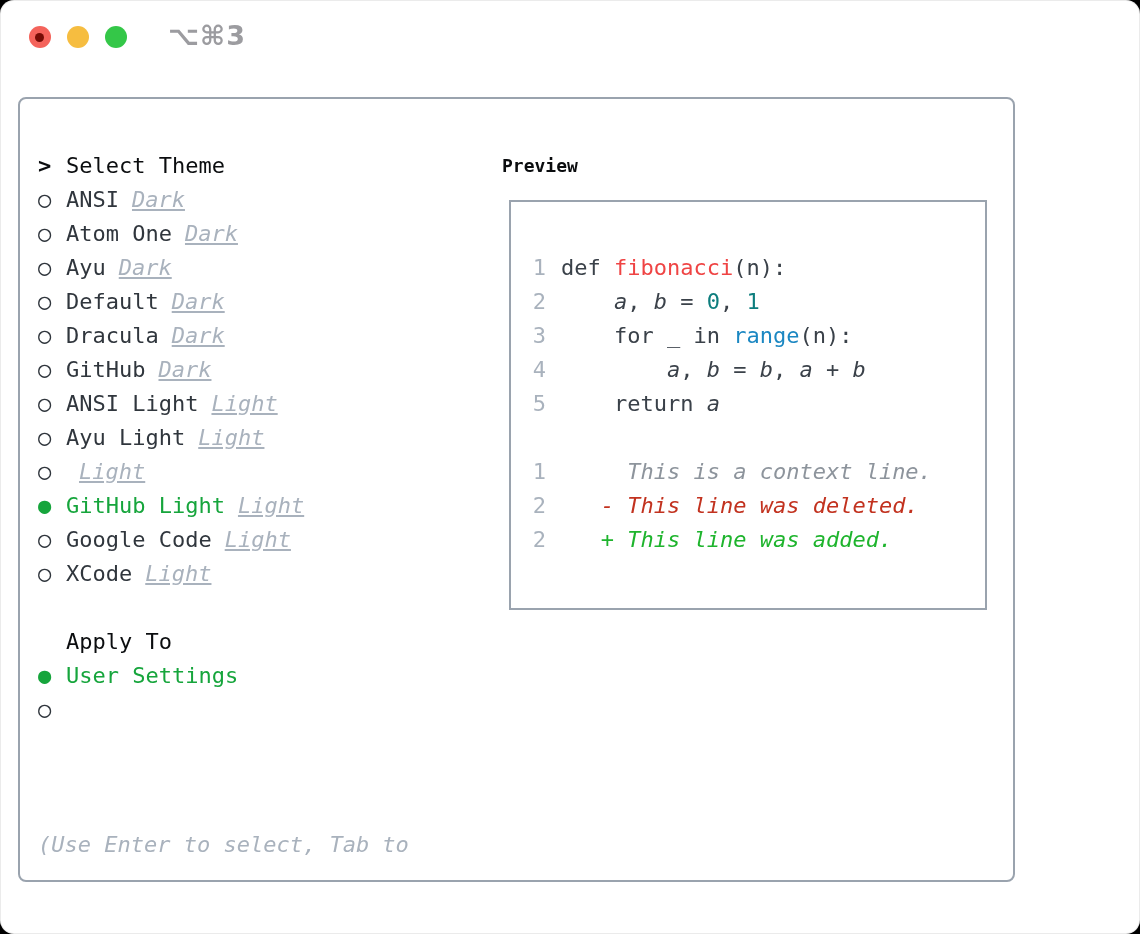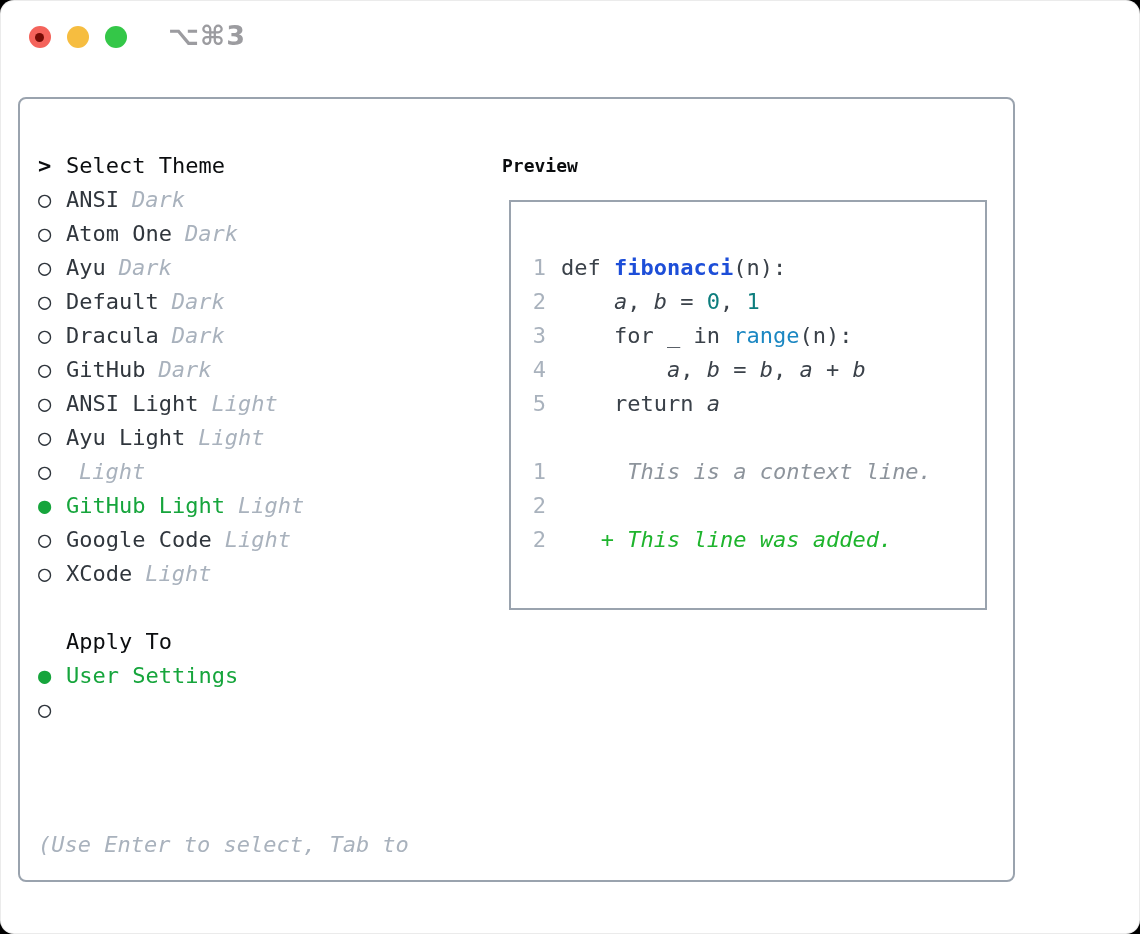--- a/index.html
+++ b/index.html
@@ -20,34 +20,34 @@
   .panel{position:absolute;left:18px;top:97px;width:993px;height:781px;
          border:2px solid #9aa3ae;border-radius:8px;background:#fff;}
   .leftcol{position:absolute;left:18px;top:49px;}
   .row{display:flex;align-items:center;height:34px;font-size:22px;white-space:pre;}
   .bullet{display:inline-block;width:28px;color:#30363d;}
   .row.selected .bullet,.row.selected .nm{color:#16a53c;}
   .prompt{display:inline-block;width:28px;color:#0b0d0f;font-weight:bold;}
   .hdr{color:#0b0d0f;font-weight:normal;}
   .hdr2{color:#0b0d0f;}
   .nm{color:#30363d;}
-  .tag{margin-left:13px;color:#a9b2bd;font-style:italic;}
+  .tag{margin-left:13px;color:#a9b2bd;font-style:italic;text-decoration:underline;}
   .spacer34{height:34px;}
   .hint{color:#a9b2bd;font-style:italic;font-size:22px;line-height:34px;white-space:pre;}
   
   .preview-title{position:absolute;left:482px;top:49px;height:34px;display:flex;align-items:center;
                  font-size:18px;font-weight:bold;color:#0b0d0f;}
   .preview-box{position:absolute;left:489px;top:101px;width:478px;height:410px;
                border:2px solid #9aa3ae;background:#fff;box-sizing:border-box;
                padding:48px 0 0 21px;}
   .code-line{height:34px;font-size:22px;white-space:pre;display:flex;align-items:center;}
   .lnum{display:inline-block;width:14px;margin-right:15px;text-align:right;color:#a9b2bd;flex:none;}
   .seg-plain{color:#3a4149;}
   .seg-var{color:#3a4149;font-style:italic;}
-  .seg-func{color:#1d4ed8;font-weight:bold;}
+  .seg-func{color:#ef4444;}
   .seg-builtin{color:#1b87c2;}
   .seg-num{color:#0d7d7d;}
   .dtext{font-style:italic;text-align:right;}
   .dtext.context{color:#8d949c;}
   .dtext.del{color:#c2321f;}
   .dtext.add{color:#1eb42d;}
 </style>
 </head>
 <body>
 
@@ -145,21 +145,21 @@
         <div class="code-line">
           <span class="lnum">5</span><span><span class="seg-plain">    return </span><span class="seg-var">a</span></span>
         </div>
 
         <div class="spacer34"></div>
 
         <div class="code-line">
           <span class="lnum">1</span><span class="dtext context">     This is a context line.</span>
         </div>
         <div class="code-line">
-          <span class="lnum">2</span>
+          <span class="lnum">2</span><span class="dtext del">   - This line was deleted.</span>
         </div>
         <div class="code-line">
           <span class="lnum">2</span><span class="dtext add">   + This line was added.</span>
         </div>
       </div>
 
     </div>
   </div>
 </div>
 

